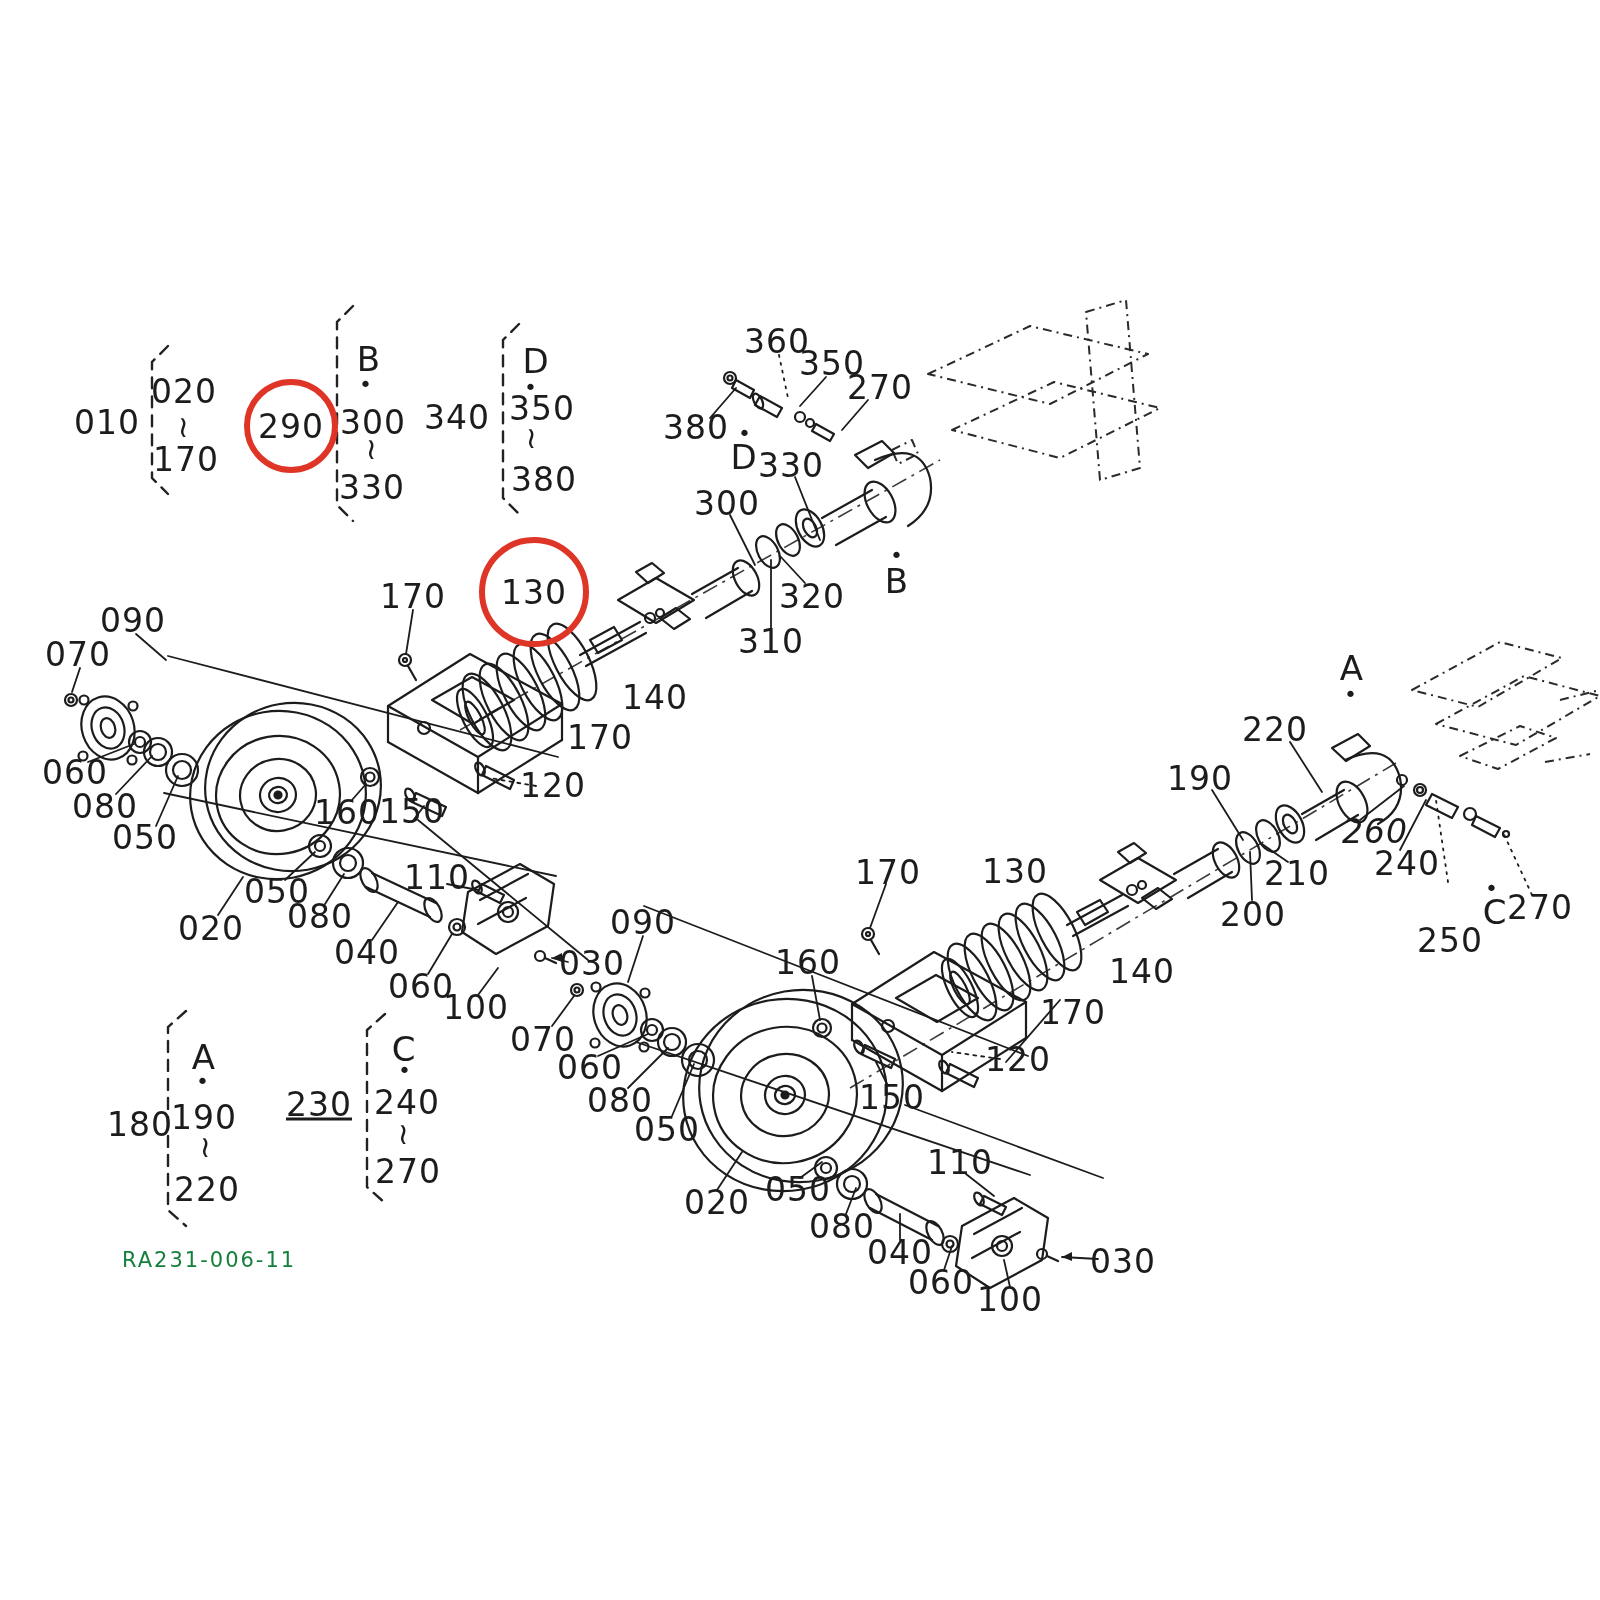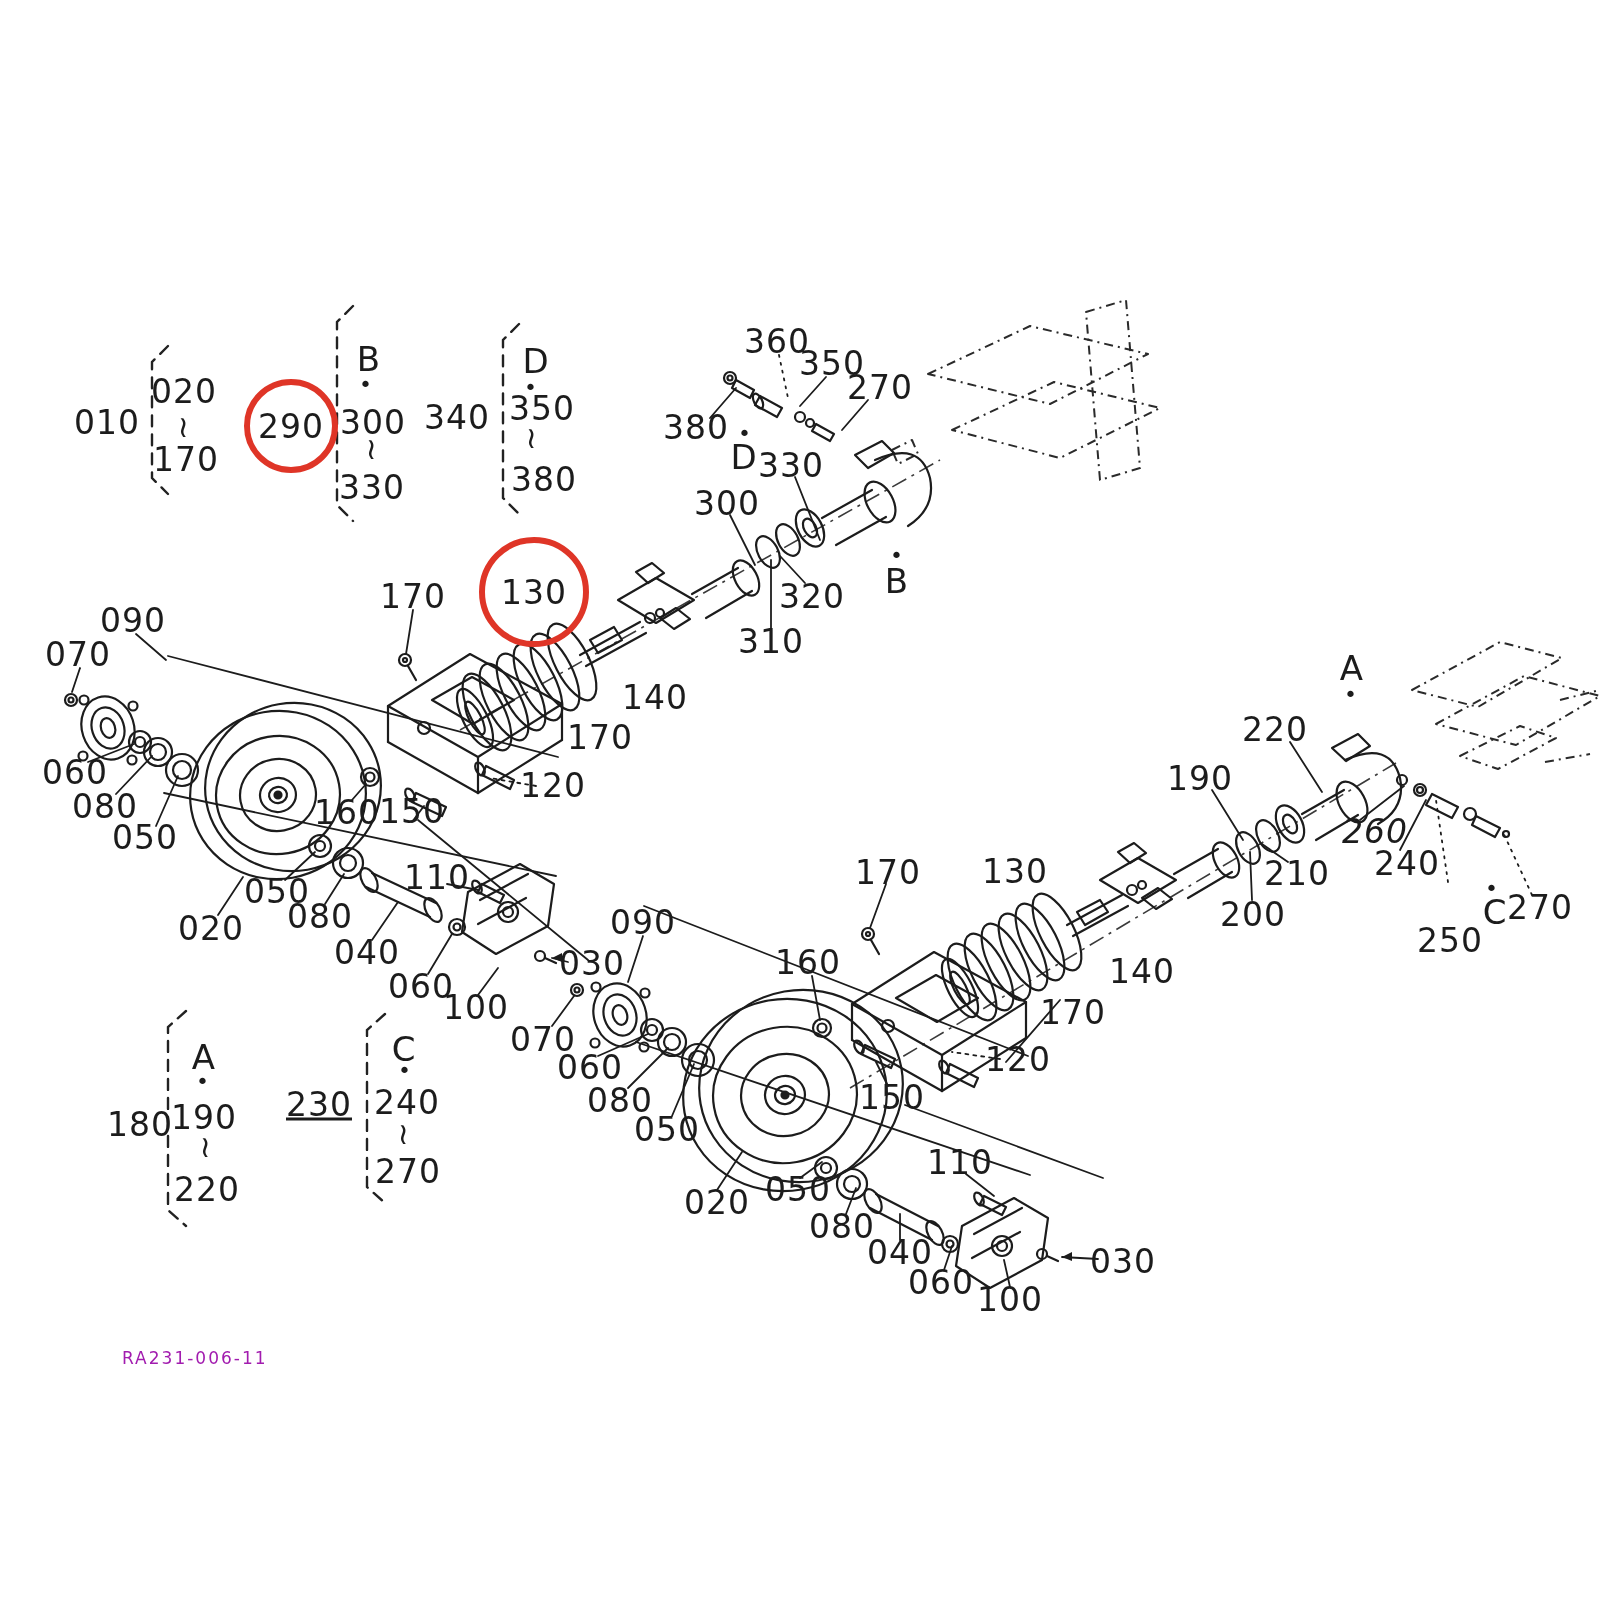--- a/index.html
+++ b/index.html
@@ -9,22 +9,22 @@
   .lbl{position:absolute;transform:translate(-50%,-50%);font-size:33px;color:#1c1c1c;
        letter-spacing:1px;white-space:nowrap;line-height:1;}
   .lbl.letter{font-size:34px;}
   .lbl.dot{font-size:22px;}
   .lbl.tilde{transform:translate(-50%,-50%) rotate(90deg);font-size:30px;}
   .hl-circle{position:absolute;border-radius:50%;transform:translate(-50%,-50%);}
   .wm{position:absolute;left:576px;top:756px;font-style:italic;font-weight:bold;
       font-size:66px;letter-spacing:-1px;white-space:nowrap;line-height:1.1;}
   .wm .seg-y{font-size:78px;position:relative;top:5px;left:-2px;}
   .wm sup{font-size:20px;font-style:normal;position:relative;top:-28px;}
-  .dwg{position:absolute;left:122px;top:1348px;font-size:17px;letter-spacing:2px;
-       color:#a21caf;white-space:nowrap;}
+  .dwg{position:absolute;left:122px;top:1248px;font-size:21px;letter-spacing:2px;
+       color:#15803d;white-space:nowrap;}
 </style>
 </head>
 <body>
 
 <div id="canvas">
 
   <svg id="art" width="1600" height="1600" viewBox="0 0 1600 1600">
 
     <g stroke="#222" stroke-width="2.4" fill="none" stroke-dasharray="11 8" stroke-linecap="round">
       <polyline points="168,346 152,362 152,478 168,494"></polyline>

